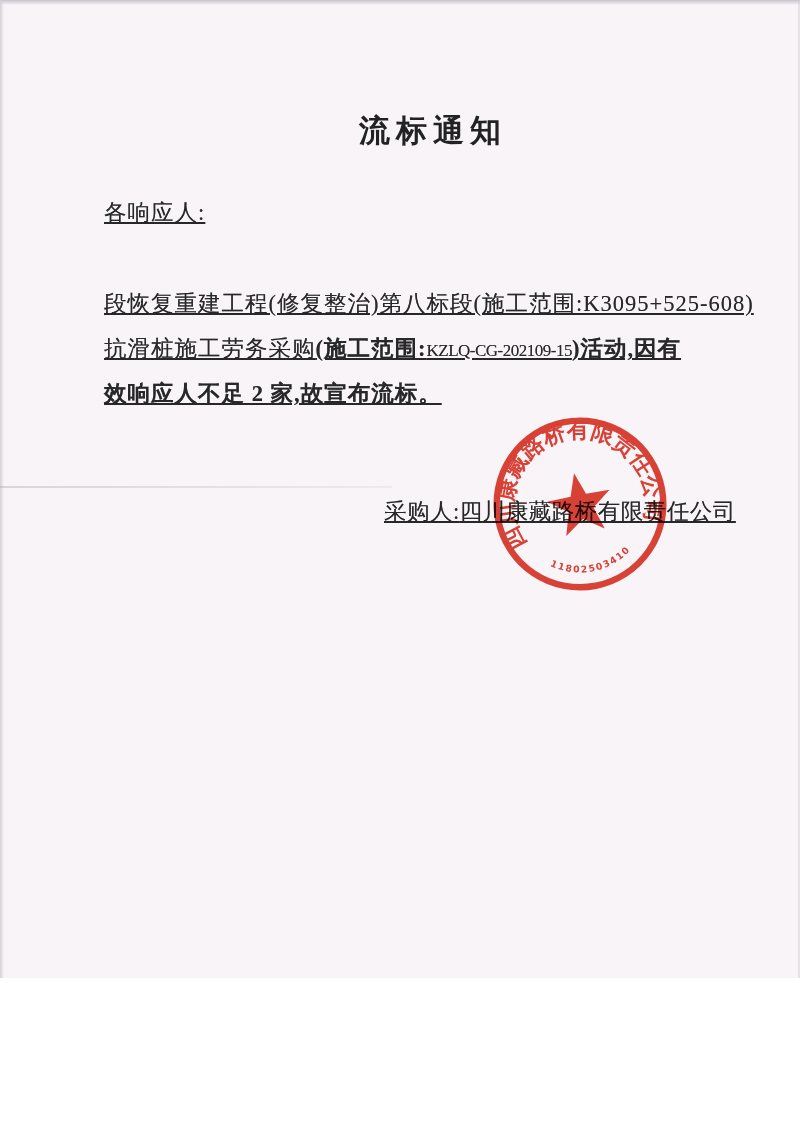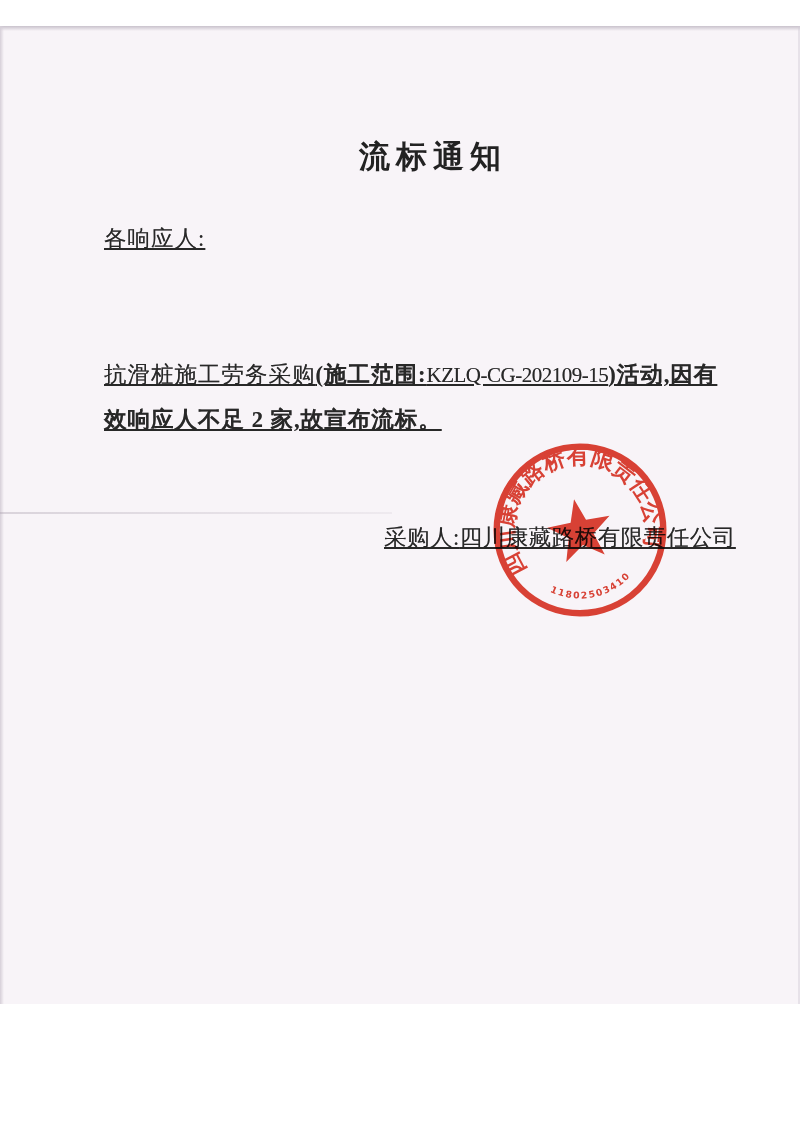--- a/index.html
+++ b/index.html
@@ -3,21 +3,20 @@
 <meta charset="utf-8">
 <style>
   html,body{margin:0;padding:0;background:#ffffff;}
   .page{
     position:relative;
     width:800px;height:978px;
     background:#f8f4f8;
     overflow:hidden;
     font-family:"Liberation Serif","DejaVu Serif",serif;
     color:#272727;
-    margin-top:26px;
   }
   
   .edge-top{position:absolute;top:0;left:0;right:0;height:5px;
     background:linear-gradient(to bottom,#c9c2cc 0,rgba(201,194,204,0) 100%);}
   .edge-left{position:absolute;top:0;left:0;bottom:0;width:4px;
     background:linear-gradient(to right,#d6cfd8 0,rgba(214,207,216,0) 100%);}
   .edge-right{position:absolute;top:0;right:0;bottom:0;width:2px;
     background:rgba(210,203,214,0.45);}
   .crease{position:absolute;left:0;top:486px;width:392px;height:2px;
     background:linear-gradient(to right,rgba(168,158,172,0.38),rgba(168,158,172,0.12));}
@@ -38,21 +37,21 @@
     color:#282828;
     text-shadow:0 0 0.4px rgba(40,40,40,0.5);
     text-decoration:underline;
   }
   .salutation{left:104px;top:197px;}
   .line1{left:147px;top:243px;}
   .line2{left:104px;top:288px;}
   .line3{left:104px;top:333px;}
   .line4{left:104px;top:378px;font-weight:bold;}
   .bold{font-weight:bold;}
-  .code{font-size:21px;letter-spacing:-0.5px;}
+  .code{font-size:17px;letter-spacing:-0.5px;}
   .signature{left:384px;top:496px;letter-spacing:0.5px;}
   .dateline{left:538px;top:584px;}
 
   .seal{
     position:absolute;left:482px;top:405px;
     width:196px;height:196px;
     mix-blend-mode:multiply;
     opacity:0.93;
   }
   .seal svg{width:100%;height:100%;}
@@ -66,20 +65,21 @@
 
   <div class="edge-top"></div>
   <div class="edge-left"></div>
   <div class="edge-right"></div>
   <div class="crease"></div>
 
   <div class="doc-title">流标通知</div>
 
   <div class="bodytext salutation">各响应人:</div>
 
+  <div class="bodytext line2">段恢复重建工程(修复整治)第八标段(施工范围:K3095+525-608)</div>
   <div class="bodytext line3"><span>抗滑桩施工劳务采购</span><span class="bold">(施工范围:</span><span class="code">KZLQ-CG-202109-15</span><span class="bold">)活动,因有</span></div>
   <div class="bodytext line4">效响应人不足 2 家,故宣布流标。</div>
 
   <div class="bodytext signature"><span>采购人:</span><span>四川康藏路桥有限责任公司</span></div>
 
 
   <div class="seal">
     <svg viewBox="0 0 200 200" xmlns="http://www.w3.org/2000/svg">
       <defs>
         <path id="sealArcTop" d="M 38.4 129.8 A 68 68 0 1 1 161.6 129.8" fill="none"></path>

